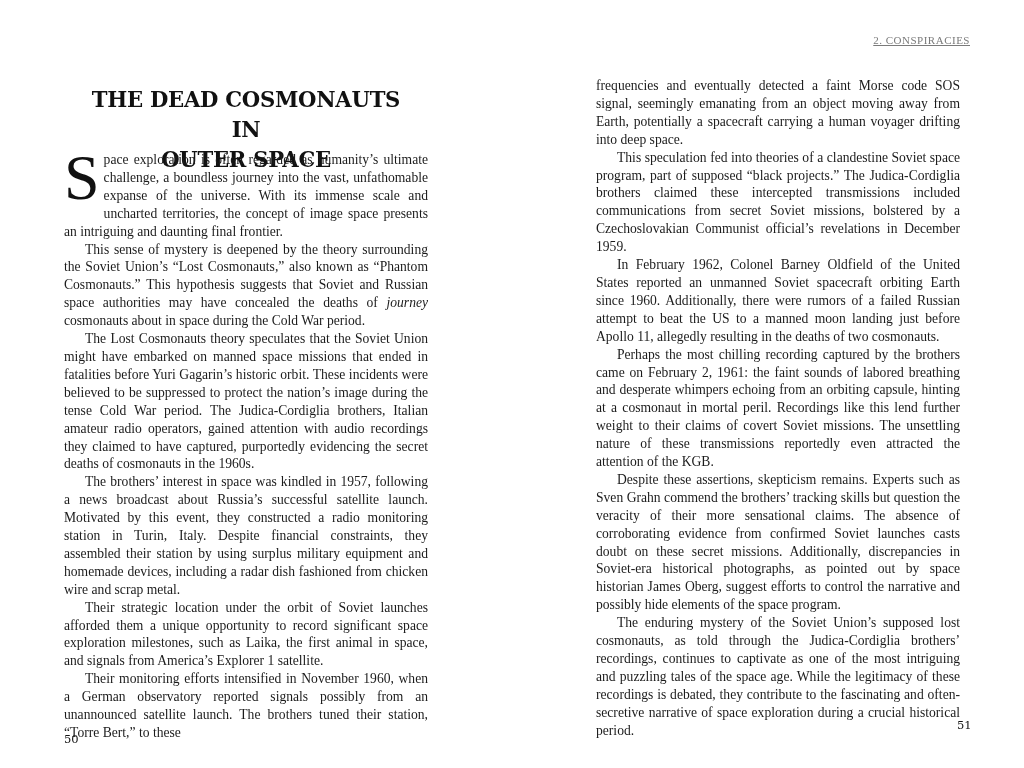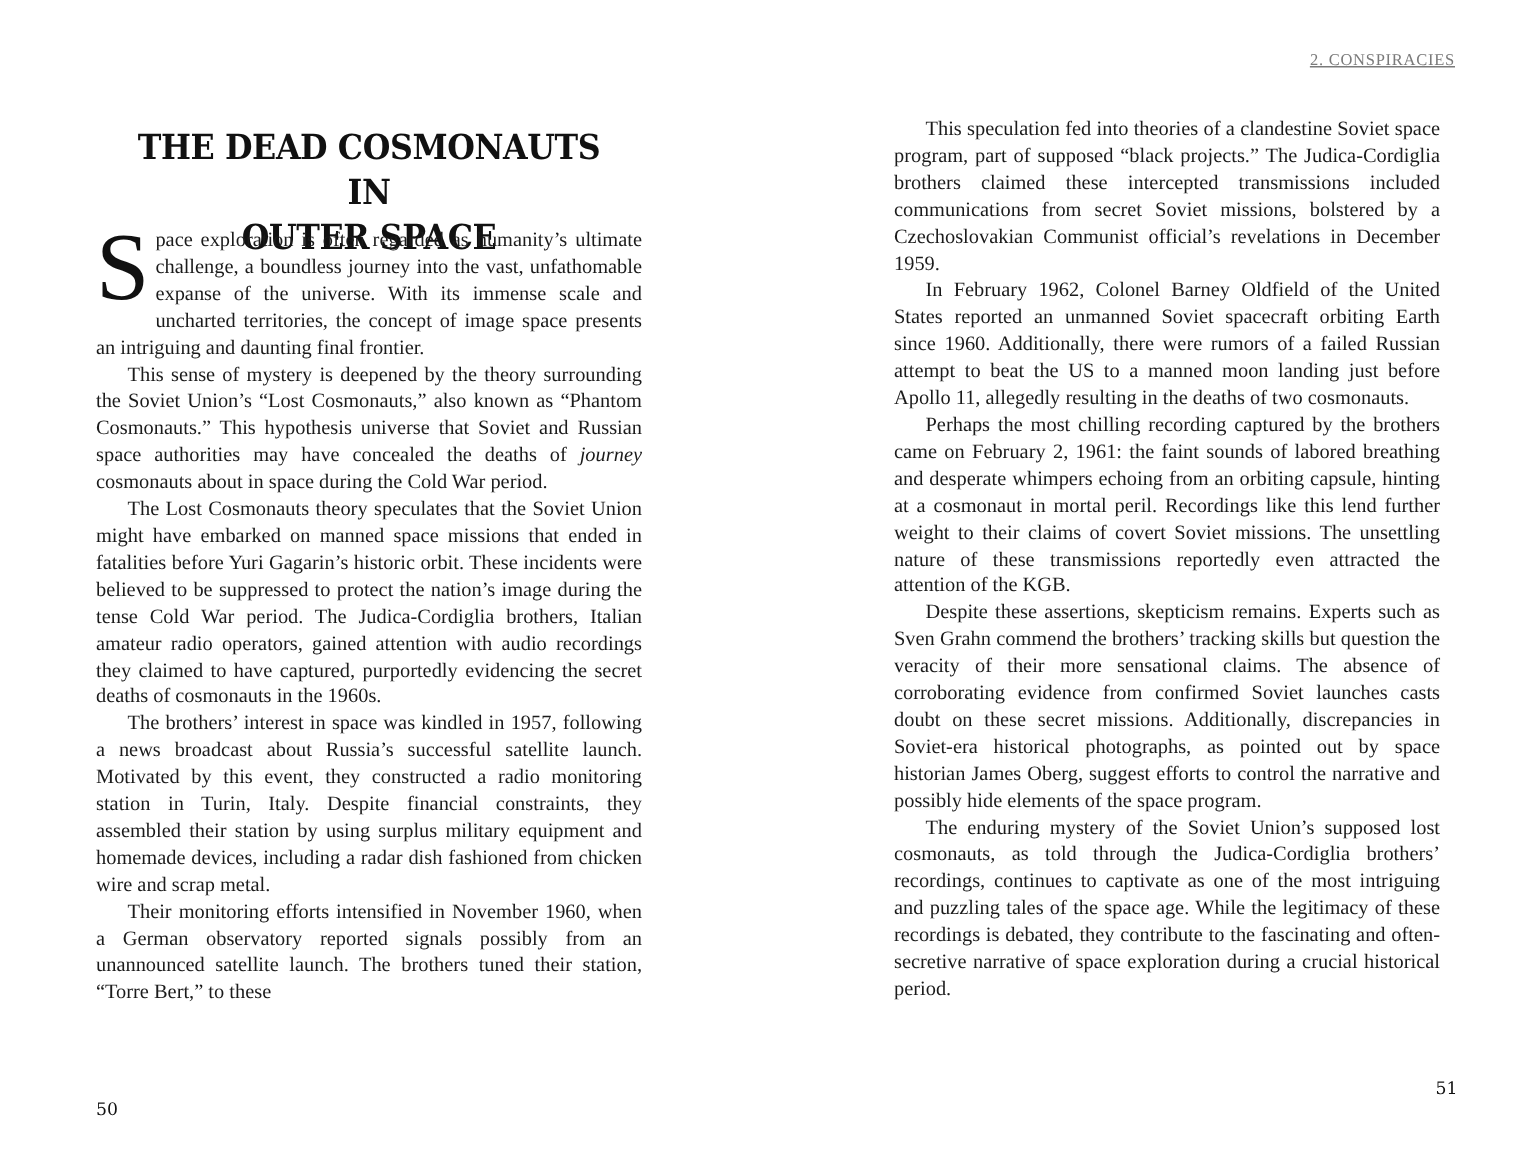--- a/index.html
+++ b/index.html
@@ -45,31 +45,33 @@
 </head>
 <body>
 
 <div class="page page-left">
   <h1 class="title">
     <span>THE DEAD COSMONAUTS IN</span><br>
     <span>OUTER SPACE</span>
   </h1>
   <div class="body-text left-body">
     <p class="no-indent"><span class="dropcap">S</span><span>pace exploration is often regarded as humanity’s ultimate challenge, a boundless journey into the vast, unfathomable expanse of the universe. With its immense scale and uncharted territories, the concept of image space presents an intriguing and daunting final frontier.</span></p>
-    <p><span>This sense of mystery is deepened by the theory surrounding the Soviet Union’s “Lost Cosmonauts,” also known as “Phantom Cosmonauts.” This hypothesis universe that Soviet and Russian space authorities may have concealed the deaths of </span><em>journey</em><span> cosmonauts about in space during the Cold War period.</span></p>
+    <p><span>This sense of mystery is deepened by the theory surrounding the Soviet Union’s “Lost Cosmonauts,” also known as “Phantom Cosmonauts.” This hypothesis suggests that Soviet and Russian space authorities may have concealed the deaths of </span><em>journey</em><span> cosmonauts about in space during the Cold War period.</span></p>
     <p>The Lost Cosmonauts theory speculates that the Soviet Union might have embarked on manned space missions that ended in fatalities before Yuri Gagarin’s historic orbit. These incidents were believed to be suppressed to protect the nation’s image during the tense Cold War period. The Judica-Cordiglia brothers, Italian amateur radio operators, gained attention with audio recordings they claimed to have captured, purportedly evidencing the secret deaths of cosmonauts in the 1960s.</p>
     <p>The brothers’ interest in space was kindled in 1957, following a news broadcast about Russia’s successful satellite launch. Motivated by this event, they constructed a radio monitoring station in Turin, Italy. Despite financial constraints, they assembled their station by using surplus military equipment and homemade devices, including a radar dish fashioned from chicken wire and scrap metal.</p>
+    <p>Their strategic location under the orbit of Soviet launches afforded them a unique opportunity to record significant space exploration milestones, such as Laika, the first animal in space, and signals from America’s Explorer 1 satellite.</p>
     <p>Their monitoring efforts intensified in November 1960, when a German observatory reported signals possibly from an unannounced satellite launch. The brothers tuned their station, “Torre Bert,” to these</p>
   </div>
   <div class="folio folio-left">50</div>
 </div>
 
 <div class="page-right-wrap">
   <div class="running-head">2. CONSPIRACIES</div>
   <div class="body-text right-body">
+    <p class="no-indent">frequencies and eventually detected a faint Morse code SOS signal, seemingly emanating from an object moving away from Earth, potentially a spacecraft carrying a human voyager drifting into deep space.</p>
     <p>This speculation fed into theories of a clandestine Soviet space program, part of supposed “black projects.” The Judica-Cordiglia brothers claimed these intercepted transmissions included communications from secret Soviet missions, bolstered by a Czechoslovakian Communist official’s revelations in December 1959.</p>
     <p>In February 1962, Colonel Barney Oldfield of the United States reported an unmanned Soviet spacecraft orbiting Earth since 1960. Additionally, there were rumors of a failed Russian attempt to beat the US to a manned moon landing just before Apollo 11, allegedly resulting in the deaths of two cosmonauts.</p>
     <p>Perhaps the most chilling recording captured by the brothers came on February 2, 1961: the faint sounds of labored breathing and desperate whimpers echoing from an orbiting capsule, hinting at a cosmonaut in mortal peril. Recordings like this lend further weight to their claims of covert Soviet missions. The unsettling nature of these transmissions reportedly even attracted the attention of the KGB.</p>
     <p>Despite these assertions, skepticism remains. Experts such as Sven Grahn commend the brothers’ tracking skills but question the veracity of their more sensational claims. The absence of corroborating evidence from confirmed Soviet launches casts doubt on these secret missions. Additionally, discrepancies in Soviet-era historical photographs, as pointed out by space historian James Oberg, suggest efforts to control the narrative and possibly hide elements of the space program.</p>
     <p>The enduring mystery of the Soviet Union’s supposed lost cosmonauts, as told through the Judica-Cordiglia brothers’ recordings, continues to captivate as one of the most intriguing and puzzling tales of the space age. While the legitimacy of these recordings is debated, they contribute to the fascinating and often-secretive narrative of space exploration during a crucial historical period.</p>
   </div>
   <div class="folio folio-right">51</div>
 </div>
 
 </body></html>

